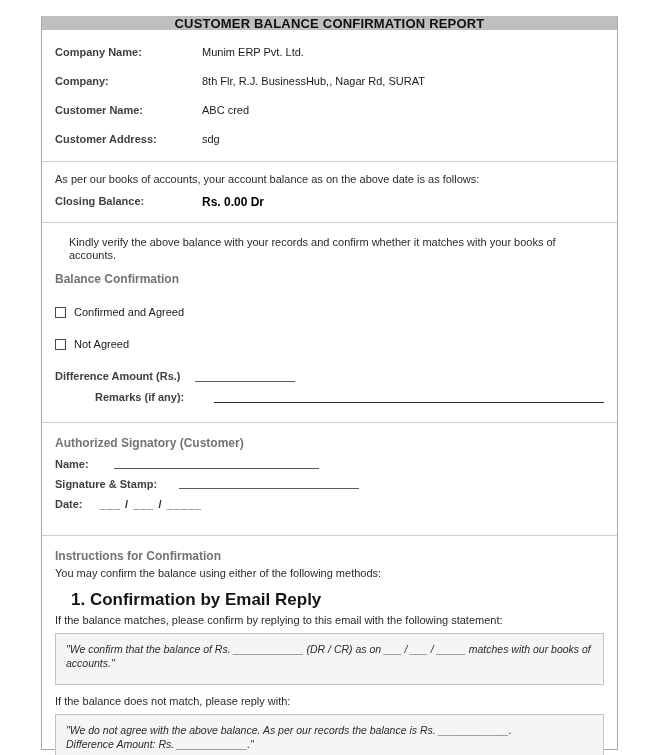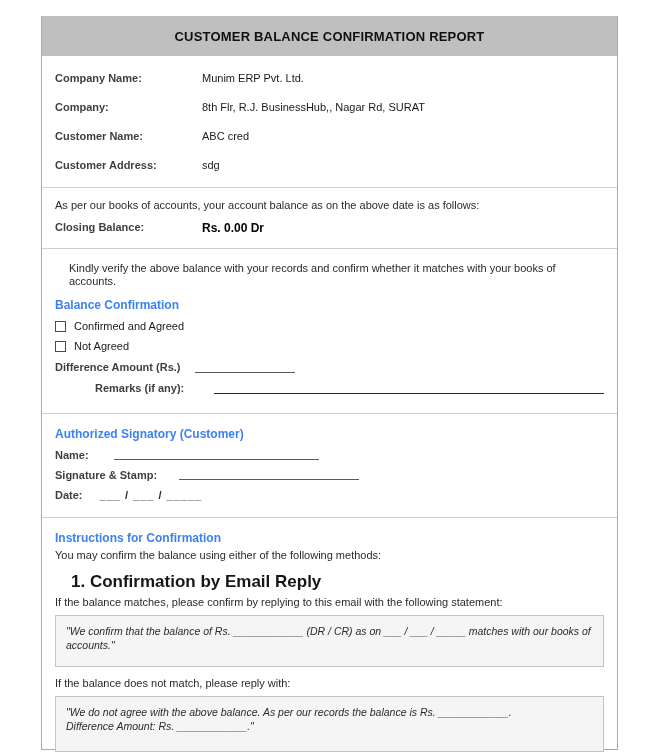--- a/index.html
+++ b/index.html
@@ -4,41 +4,41 @@
 <style>
   * { margin:0; padding:0; box-sizing:border-box; }
   html,body { width:653px; height:755px; background:#ffffff; overflow:hidden;
     font-family:"Liberation Sans", sans-serif; color:#1c1c1c; }
   .doc {
     position:absolute; left:41px; top:16px; width:577px; height:734px;
     border-left:1px solid #a9a9a9; border-right:1px solid #a9a9a9; border-bottom:1px solid #a9a9a9;
     background:#fff;
   }
   .doc-header {
-    height:40px; background:#bfbfbf; display:flex; align-items:center; justify-content:center;
+    height:14px; background:#bfbfbf; display:flex; align-items:center; justify-content:center;
     font-size:13px; font-weight:bold; color:#101010; letter-spacing:.2px;
   }
   .section { padding:7px 13px; border-top:1px solid #cfcfcf; font-size:11px; }
   .section.first { border-top:none; }
 
   
   .info-row { display:flex; margin:6px 0 17px 0; }
   .info-row:last-child { margin-bottom:9px; }
   .flabel { width:147px; font-weight:bold; color:#3f3f3f; flex-shrink:0; }
   .fvalue { color:#1a1a1a; }
 
   
   .para { color:#2a2a2a; margin:4px 0; line-height:13px; }
   .cb-row { display:flex; margin:9px 0 6px 0; }
   .cb-value { font-weight:bold; font-size:12px; color:#000; }
 
-  .h-bold { font-weight:bold; font-size:12px; color:#3b82f6; margin:6px 0 4px 0; }
+  .h-bold { font-weight:bold; font-size:12px; color:#737373; margin:6px 0 4px 0; }
 
   
-  .check-row { display:flex; align-items:center; margin:8px 0; }
+  .check-row { display:flex; align-items:center; margin:20px 0; }
   .checkbox { width:11px; height:11px; border:1px solid #4a4a4a; background:#fff; margin-right:8px; flex-shrink:0; }
   .check-label { color:#1a1a1a; }
 
   .blank { display:inline-block; border-bottom:1px solid #5a5a5a; height:11px; vertical-align:baseline; }
   .line-row { display:flex; align-items:flex-end; margin:9px 0; }
   .line-row .flabel2 { font-weight:bold; color:#3f3f3f; flex-shrink:0; }
   .grow { flex:1; }
 
   
   .sig-row { display:flex; align-items:flex-start; margin:8px 0; }
@@ -109,21 +109,21 @@
   <div class="section">
     <div class="h-bold">Authorized Signatory (Customer)</div>
     <div class="sig-row">
       <span class="flabel2" style="font-weight:bold; color:#3f3f3f; width:46px;">Name:</span>
       <span class="blank" style="width:205px; margin-left:13px;"></span>
     </div>
     <div class="sig-row">
       <span class="flabel2" style="font-weight:bold; color:#3f3f3f; width:110px;">Signature &amp; Stamp:</span>
       <span class="blank" style="width:180px; margin-left:14px;"></span>
     </div>
-    <div class="sig-row" style="margin-bottom:9px;">
+    <div class="sig-row" style="margin-bottom:18px;">
       <span class="flabel2" style="font-weight:bold; color:#3f3f3f;">Date:</span>
       <span class="date-blank" style="margin-left:17px;">___ / ___ / _____</span>
     </div>
   </div>
 
   <div class="section">
     <div class="h-bold" style="">Instructions for Confirmation</div>
     <p class="para">You may confirm the balance using either of the following methods:</p>
 
     <div class="sub-head">1. Confirmation by Email Reply</div>

